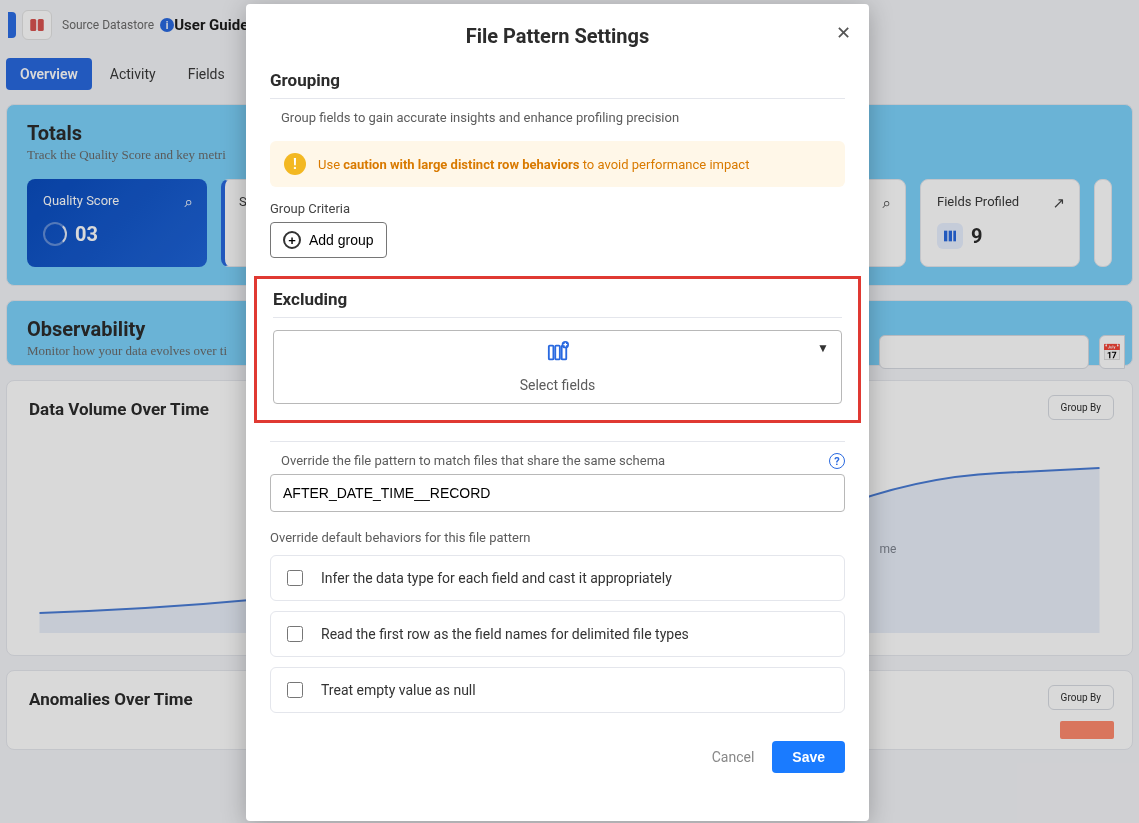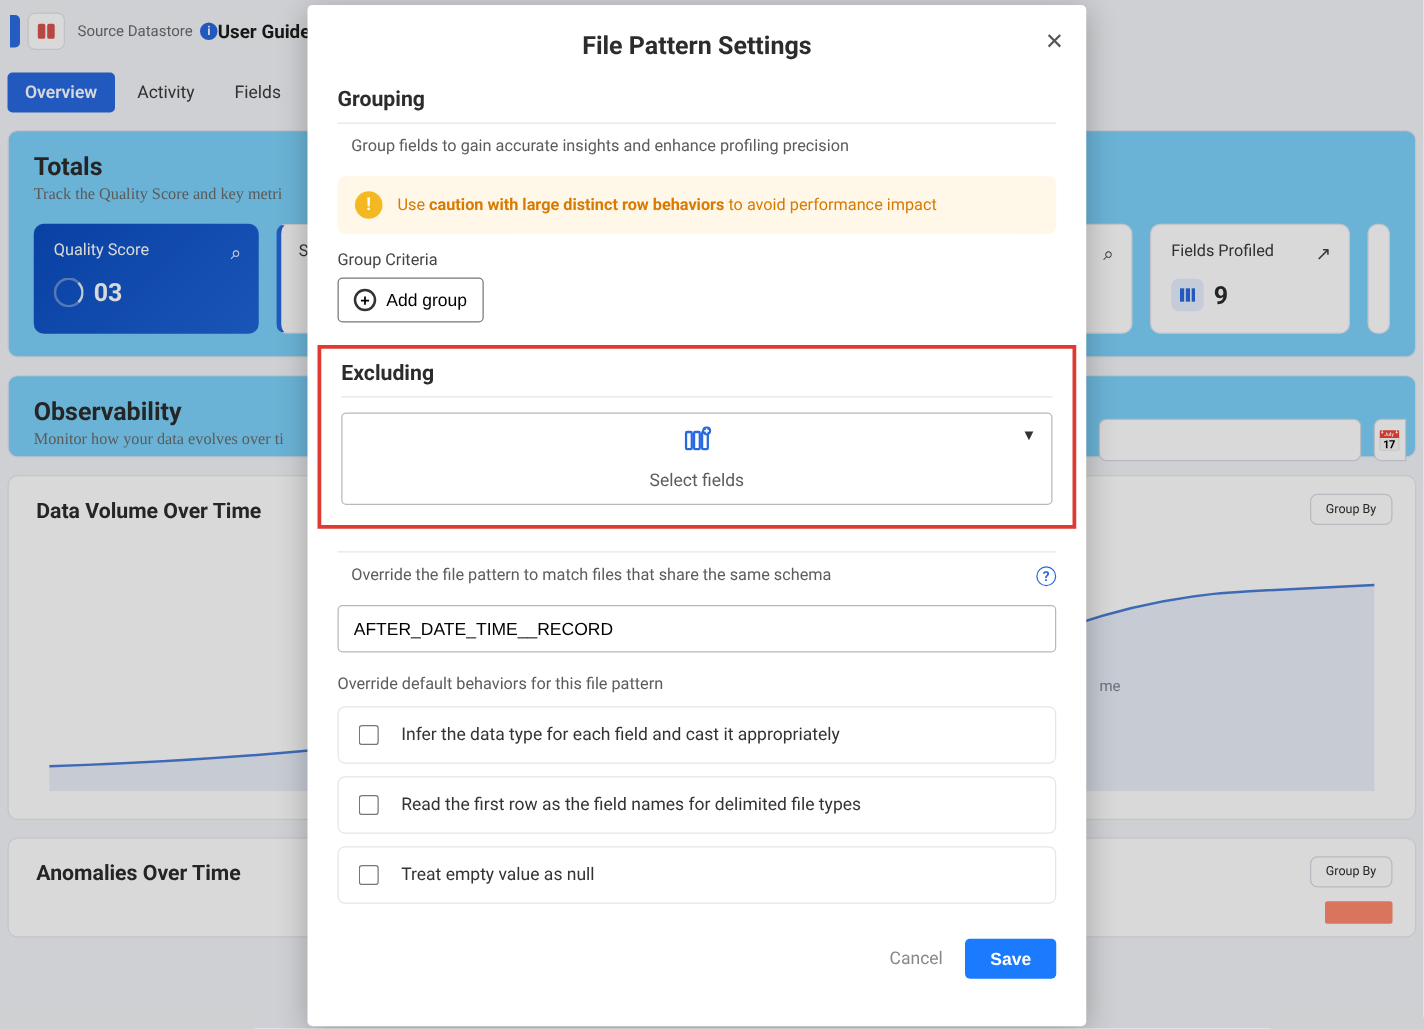--- a/index.html
+++ b/index.html
@@ -61,21 +61,21 @@
 .group-crit-label { font-size: 13px; color: #444; margin-top: 14px; }
 .add-group-btn { display: inline-flex; align-items: center; gap: 8px; border: 1px solid #767676; border-radius: 4px; padding: 8px 12px; font-size: 14px; margin-top: 6px; cursor: pointer; background: #fff; }
 .add-group-btn .plus { width: 18px; height: 18px; border: 2px solid #333; border-radius: 50%; display: flex; align-items: center; justify-content: center; font-size: 13px; font-weight: 700; }
 
 .excl-wrap { border: 3px solid #e03932; padding: 10px 16px 16px; margin: 0 -16px 18px; }
 .select-fields { border: 1px solid #b8b8b8; border-radius: 4px; padding: 10px 12px; display: flex; align-items: center; gap: 10px; margin-top: 12px; cursor: pointer; position: relative; flex-direction: column; }
 .select-fields .sf-ico svg { width: 22px; height: 22px; }
 .select-fields .sf-text { font-size: 14px; color: #5c5c5c; }
 .select-fields .sf-caret { position: absolute; right: 12px; font-size: 12px; color: #333; }
 
-.general-input { width: 100%; border: 1px solid #b8b8b8; border-radius: 4px; padding: 10px 12px; font-size: 14px; margin-top: 14px; }
+.general-input { width: 100%; border: 1px solid #b8b8b8; border-radius: 4px; padding: 10px 12px; font-size: 14px; margin-top: 4px; }
 .general-desc-row { display:flex; align-items: center; justify-content: space-between; }
 .help-ico { width:16px; height:16px; border:1.5px solid #2969e0; border-radius:50%; color:#2969e0; font-size:11px; display:flex; align-items:center; justify-content:center; font-weight:700; }
 .override-label { font-size: 13px; color: #5c5c5c; margin-top: 18px; }
 .check-row { border: 1px solid #e4e6ec; border-radius: 6px; padding: 14px 16px; margin-top: 10px; display: flex; align-items: center; gap: 18px; }
 .check-row input[type=checkbox] { width: 16px; height: 16px; }
 .check-row label { font-size: 14px; color: #333; }
 .modal-actions { display: flex; justify-content: flex-end; gap: 18px; margin-top: 28px; align-items: center; }
 .btn-cancel { font-size: 14px; color: #888; cursor: pointer; }
 .btn-save { background: #1a7bff; color: #fff; border-radius: 4px; padding: 8px 20px; font-size: 14px; font-weight: 600; border: none; cursor: pointer; }
 

